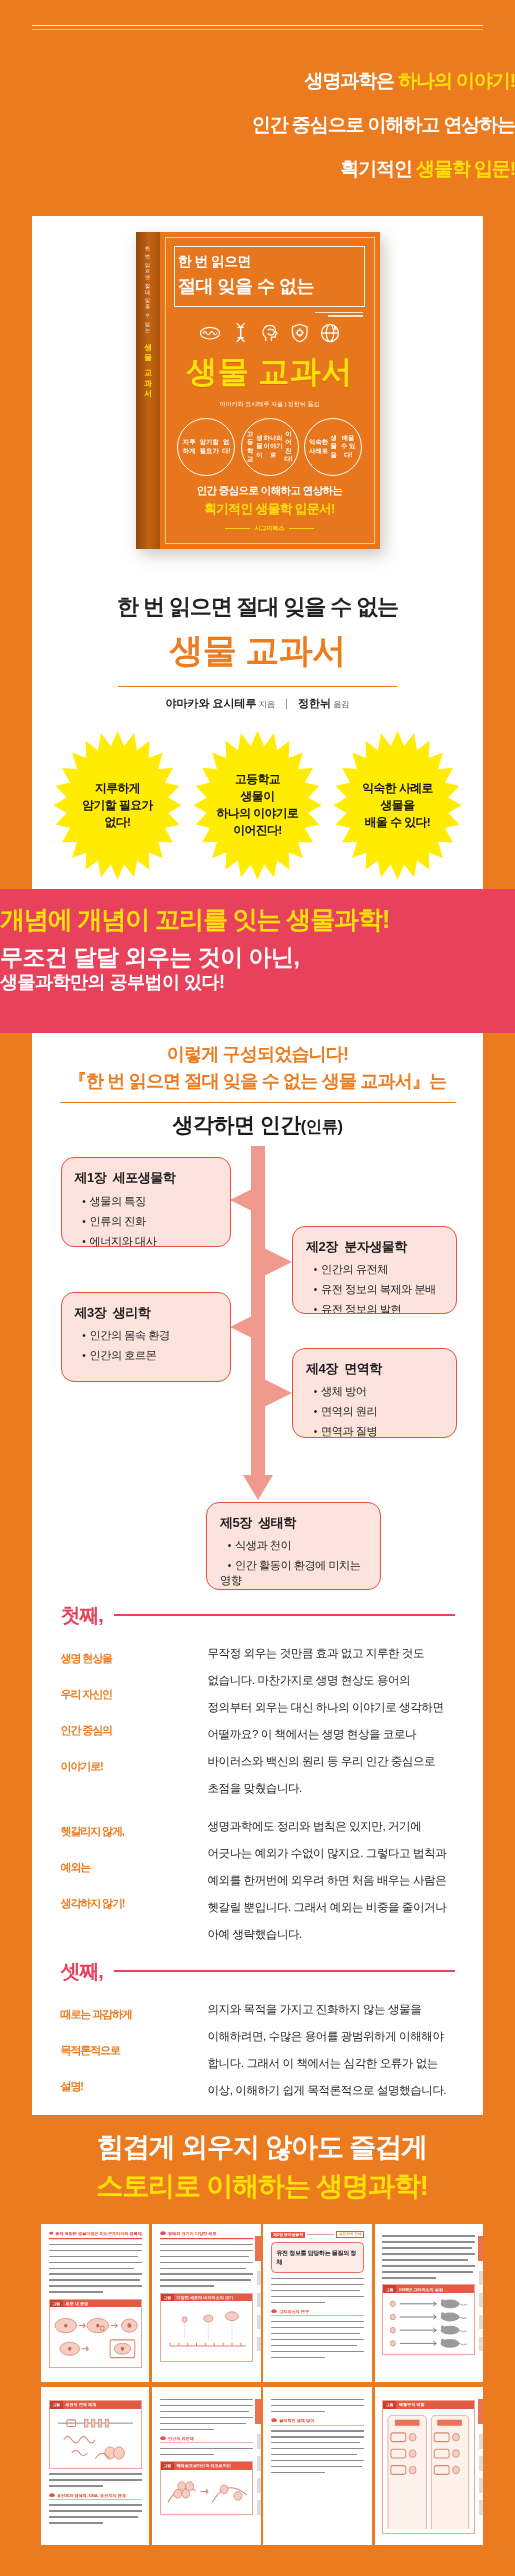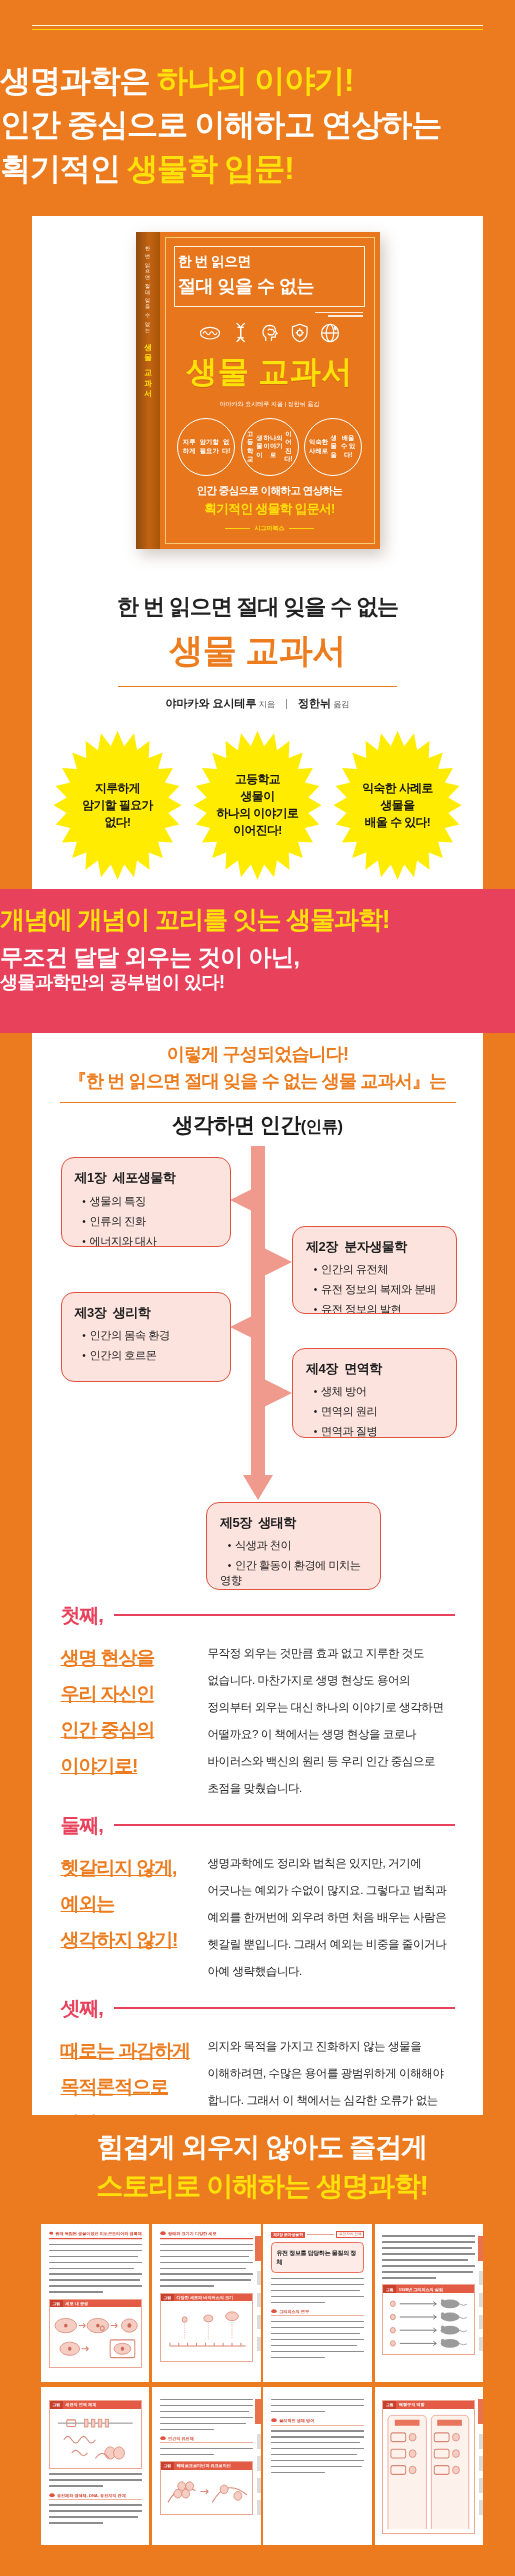--- a/index.html
+++ b/index.html
@@ -8,21 +8,21 @@
     --red:#E8415C; --salmon:#F09A8E; --boxborder:#E2523E; --boxfill:#FCE3DE;
     --ink:#1F1F1F; --figred:#E35A45; --figchip:#C8402E; --thumbred:#D3452F;
   }
   *{box-sizing:border-box;margin:0;padding:0;}
   body{background:#ffffff;font-family:"Liberation Sans","DejaVu Sans",sans-serif;color:var(--ink);}
   .canvas{width:515px;height:2576px;margin:0 auto;background:var(--orange);overflow:hidden;position:relative;}
 
   
   .top-band{height:216px;overflow:hidden;}
   .double-rule{margin:25px 32px 0;height:5px;border-top:1.6px solid #FFF6DC;border-bottom:1.6px solid #FFD900;}
-  .top-head{margin-top:28.5px;text-align:left;font-weight:bold;font-size:31px;line-height:44px;letter-spacing:-1.1px;}
+  .top-head{margin-top:28.5px;text-align:right;font-weight:bold;font-size:19px;line-height:44px;letter-spacing:-1.1px;}
   .w{color:#ffffff;} .y{color:var(--yellow);}
 
   
   .panelA{margin:0 32px;background:#ffffff;height:673px;overflow:hidden;}
 
   
   .book{width:244px;margin:16.4px auto 0;display:flex;filter:drop-shadow(4.4px 6.6px 7.7px rgba(60,30,0,.25));}
   .spine{width:24px;background:linear-gradient(90deg,#8F4A0E 0%,#C26312 55%,#A85408 100%);
          display:flex;flex-direction:column;align-items:center;justify-content:flex-start;padding:10px 0;gap:7.7px;}
   .sp-sub{writing-mode:vertical-rl;color:#ffffff;font-size:5px;letter-spacing:1.1px;}
@@ -84,21 +84,21 @@
   .chap-title .chno{margin-right:6.6px;}
   .chapter-box ul{list-style:none;margin-top:6.6px;}
   .chapter-box li{font-size:11.2px;color:#1d1d1d;margin-top:5px;letter-spacing:-0.5px;}
   .chapter-box li::before{content:"•";margin:0 4.4px 0 7.7px;font-size:10px;}
 
   .point{padding:0 28.5px;margin-top:10px;}
   .point-head{display:flex;align-items:center;gap:11px;}
   .point-label{font-size:20px;font-weight:bold;color:var(--red);letter-spacing:-1.1px;white-space:nowrap;}
   .point-line{flex:1;height:1.6px;background:var(--red);}
   .point-body{display:flex;margin-top:11px;}
-  .point-left{width:147px;font-size:19px;font-weight:bold;color:var(--orange-text);line-height:36px;letter-spacing:-1.1px;text-decoration:underline;}
+  .point-left{width:147px;font-size:11px;font-weight:bold;color:var(--orange-text);line-height:36px;letter-spacing:-1.1px;}
   .point-right{flex:1;font-size:11.5px;line-height:27px;color:#242424;letter-spacing:-0.4px;word-break:keep-all;}
 
   
   .bottom{height:461px;overflow:hidden;margin-left:9px;}
   .bt1{margin-top:16.4px;text-align:center;font-size:27px;font-weight:bold;color:#fff;letter-spacing:-1.1px;line-height:33px;}
   .bt2{margin-top:5.5px;text-align:center;font-size:27px;font-weight:bold;color:var(--yellow);letter-spacing:-1.1px;line-height:33px;}
 
   .spread-grid{display:grid;grid-template-columns:repeat(4,1fr);gap:5.5px 2.7px;margin:21px 32px 0;}
   .page{position:relative;overflow:hidden;background:#fff;padding:7.1px 7.7px;height:158px;}
   .sechead{display:flex;align-items:center;gap:2.2px;color:var(--thumbred);font-weight:bold;font-size:4.1px;
@@ -320,24 +320,20 @@
             <div class="point-left">
               <div>생명 현상을</div>
               <div>우리 자신인</div>
               <div>인간 중심의</div>
               <div>이야기로!</div>
             </div>
             <div class="point-right">무작정 외우는 것만큼 효과 없고 지루한 것도 없습니다. 마찬가지로 생명 현상도 용어의 정의부터 외우는 대신 하나의 이야기로 생각하면 어떨까요? 이 책에서는 생명 현상을 코로나 바이러스와 백신의 원리 등 우리 인간 중심으로 초점을 맞췄습니다.</div>
           </div>
         </section>
         <section class="point">
-          <div class="point-head">
-            <div class="point-label">둘째,</div>
-            <div class="point-line"></div>
-          </div>
           <div class="point-body">
             <div class="point-left">
               <div>헷갈리지 않게,</div>
               <div>예외는</div>
               <div>생각하지 않기!</div>
             </div>
             <div class="point-right">생명과학에도 정리와 법칙은 있지만, 거기에 어긋나는 예외가 수없이 많지요. 그렇다고 법칙과 예외를 한꺼번에 외우려 하면 처음 배우는 사람은 헷갈릴 뿐입니다. 그래서 예외는 비중을 줄이거나 아예 생략했습니다.</div>
           </div>
         </section>
         <section class="point">

